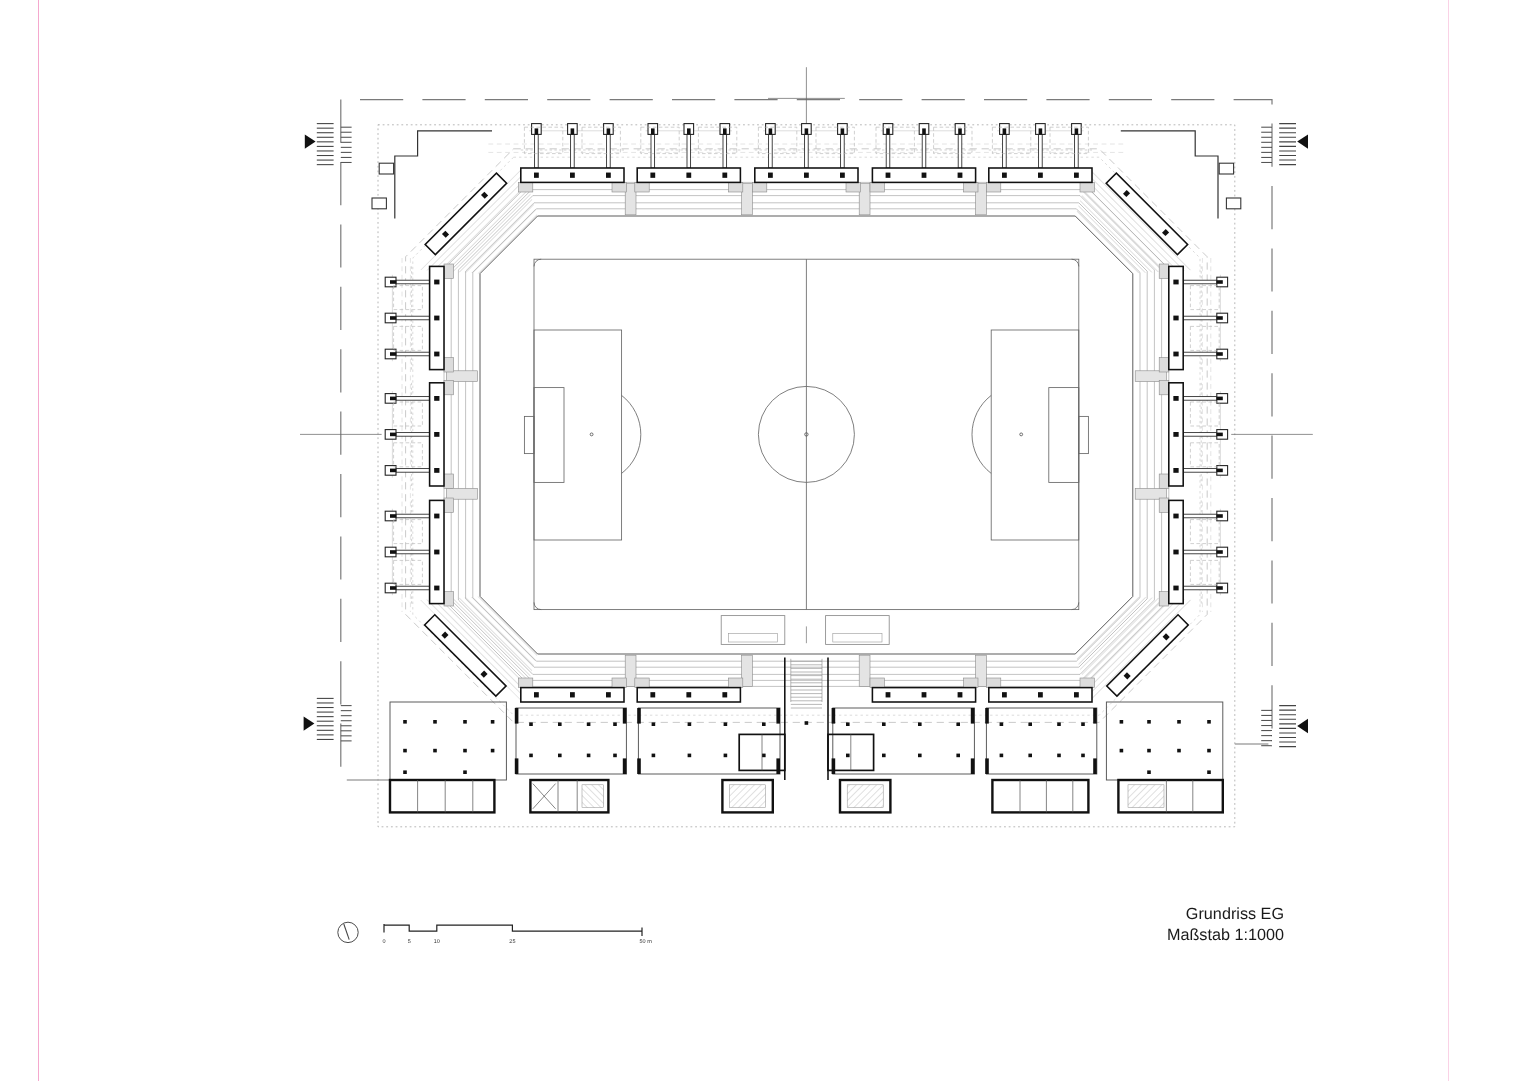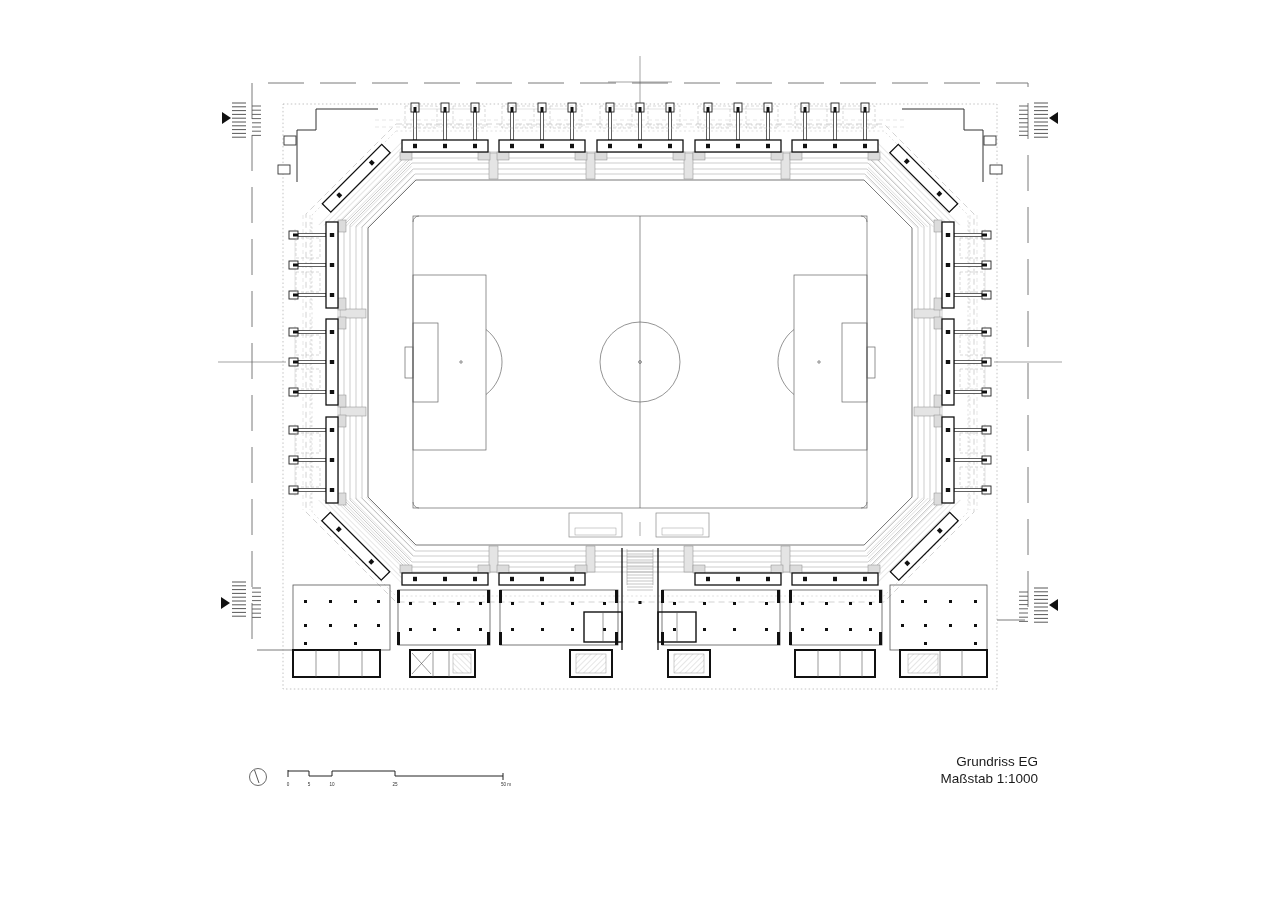--- a/index.html
+++ b/index.html
@@ -1,17 +1,17 @@
 <!DOCTYPE html>
 <html><head>
 <meta charset="utf-8">
 <style>
   html,body{margin:0;padding:0;background:#fff;}
   body{font-family:"Liberation Sans",sans-serif;}
-  .page{position:relative;width:1175px;height:901px;background:#ec4899;overflow:hidden;}
+  .page{position:relative;width:1175px;height:901px;background:#ec4899;overflow:hidden;margin-left:32px;}
   svg{display:block;}
   text{font-family:"Liberation Sans",sans-serif;}
   .title-text{font-size:13.5px;fill:#1a1a1a;}
   .scale-text{font-size:4.6px;fill:#333;}
 </style>
 </head>
 <body>
 
 <div class="page">
 <svg width="1280" height="901" viewBox="0 0 1280 901">

